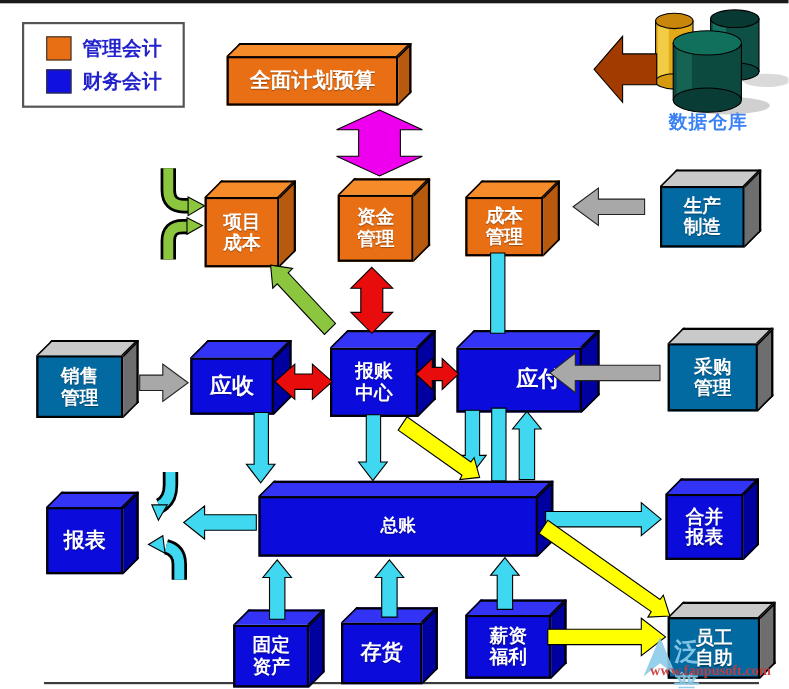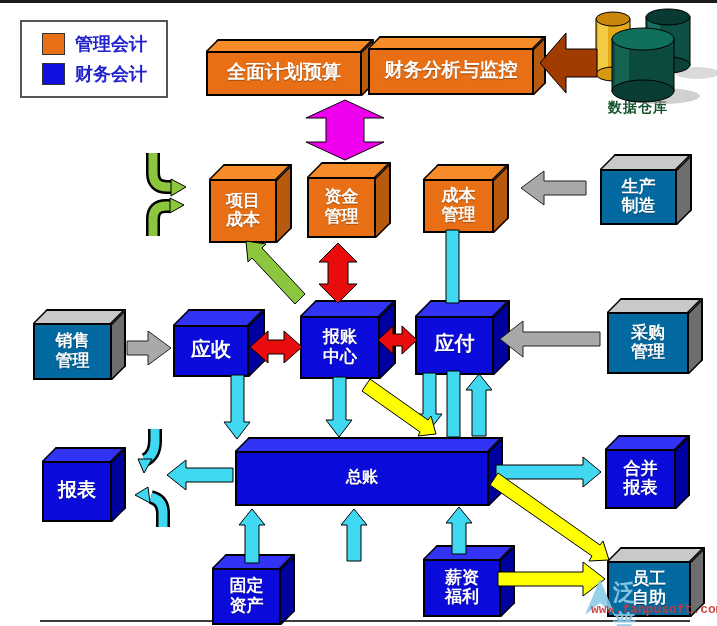--- a/index.html
+++ b/index.html
@@ -1,18 +1,18 @@
 <!DOCTYPE html>
 <html><head>
 <meta charset="utf-8">
 <style>
   html,body{margin:0;padding:0;background:#fff;}
   #canvas{position:relative;width:717px;height:626px;background:#ffffff;overflow:hidden;
           border-top:3px solid #1a1a1a;box-sizing:border-box;
-          font-family:Liberation Mono, monospace;}
+          font-family:Liberation Serif, serif;}
   
   .cube{position:absolute;z-index:2;display:flex;flex-direction:column;align-items:center;justify-content:center;
         border:2px solid #000;color:#fff;font-weight:700;text-align:center;line-height:1.12;
         text-shadow:0 1px 1px rgba(0,0,0,.35);}
   .cube::before{content:"";position:absolute;left:-2px;top:calc(0px - var(--d) - 2px);
         width:calc(100% + 4px);height:var(--d);background:var(--topc);
         border:2px solid #000;border-bottom:none;box-sizing:border-box;
         transform:skewX(-45deg);transform-origin:0 100%;}
   .cube::after{content:"";position:absolute;top:-2px;right:calc(0px - var(--d) - 2px);
         width:var(--d);height:calc(100% + 4px);background:var(--sidec);
@@ -22,21 +22,21 @@
   .c-blue  {background:#0B0BDC;--topc:#3333F5;--sidec:#0000A0;}
   .c-gray  {background:#0369a1;--topc:#C9C9C9;--sidec:#6E6E6E;}
   .cube span{display:block;}
   
   .legend{position:absolute;left:20px;top:17px;width:148px;height:78px;background:#fff;
           border:2px solid #555;z-index:2;display:flex;flex-direction:column;justify-content:center;gap:6px;padding-left:20px;box-sizing:border-box;}
   .legend-row{display:flex;align-items:center;gap:10px;}
   .swatch{width:21px;height:20px;border:1px solid #333;}
   .legend-label{color:#2222CC;font-weight:700;font-size:18px;}
   
-  .plain-label{position:absolute;z-index:2;color:#14532d;font-weight:700;font-size:14px;letter-spacing:1px;}
+  .plain-label{position:absolute;z-index:2;color:#3b82f6;font-weight:700;font-size:17px;letter-spacing:1px;}
   #arrows{position:absolute;left:0;top:0;z-index:3;pointer-events:none;}
   .watermark{position:absolute;z-index:5;pointer-events:none;}
   .wm-name{position:absolute;left:613px;top:574px;font-size:23px;font-weight:700;color:#8CCBE8;letter-spacing:2px;opacity:.92;}
   .wm-url{position:absolute;left:591px;top:599px;font-size:13px;font-weight:700;color:#C93A3A;opacity:.92;}
   .bottom-rule{position:absolute;left:40px;top:617px;width:650px;height:2px;background:#3c3c3c;z-index:1;}
   .fs17{font-size:17px;} .fs19{font-size:19px;} .fs20{font-size:20px;} .fs21{font-size:16px;}
 </style>
 </head>
 <body>
 
@@ -49,27 +49,24 @@
     </div>
     <div class="legend-row">
       <div class="swatch" style="background:#1010E0"></div>
       <div class="legend-label">财务会计</div>
     </div>
   </div>
 
   <div class="cube c-orange fs19" style="--d:12px;left:206px;top:48px;width:152px;height:41px;">
     <span>全面计划预算</span>
   </div>
-  <div class="cube c-orange fs19" style="--d:12px;left:368px;top:45px;width:162px;height:43px;">
-    <span>财务分析与监控</span>
-  </div>
 
   <div class="plain-label" style="left:608px;top:96px;">数据仓库</div>
 
-  <div class="cube c-orange fs17" style="--d:15px;left:186px;top:176px;width:64px;height:60px;margin-left:23px;">
+  <div class="cube c-orange fs17" style="--d:15px;left:186px;top:176px;width:64px;height:60px;">
     <span>项目</span>
     <span>成本</span>
   </div>
   <div class="cube c-orange fs17" style="--d:15px;left:307px;top:174px;width:65px;height:57px;">
     <span>资金</span>
     <span>管理</span>
   </div>
   <div class="cube c-orange fs17" style="--d:15px;left:423px;top:176px;width:67px;height:50px;">
     <span>成本</span>
     <span>管理</span>
@@ -83,21 +80,21 @@
     <span>销售</span>
     <span>管理</span>
   </div>
   <div class="cube c-blue fs17" style="--d:16px;left:300px;top:313px;width:76px;height:59px;">
     <span>报账</span>
     <span>中心</span>
   </div>
   <div class="cube c-blue fs20" style="--d:16px;left:173px;top:322px;width:72px;height:48px;">
     <span>应收</span>
   </div>
-  <div class="cube c-blue fs20" style="--d:16px;left:415px;top:313px;width:75px;height:55px;">
+  <div class="cube c-blue fs20" style="--d:16px;left:415px;top:313px;width:75px;height:55px;padding-left:35px;">
     <span>应付</span>
   </div>
   <div class="cube c-gray fs17" style="--d:14px;left:607px;top:309px;width:78px;height:58px;">
     <span>采购</span>
     <span>管理</span>
   </div>
 
   <div class="cube c-blue fs19" style="--d:14px;left:42px;top:458px;width:66px;height:57px;">
     <span>报表</span>
   </div>
@@ -105,20 +102,23 @@
     <span>总账</span>
   </div>
   <div class="cube c-blue fs17" style="--d:14px;left:605px;top:446px;width:67px;height:56px;">
     <span>合并</span>
     <span>报表</span>
   </div>
 
   <div class="cube c-blue fs17" style="--d:14px;left:212px;top:565px;width:65px;height:53px;">
     <span>固定</span>
     <span>资产</span>
+  </div>
+  <div class="cube c-blue fs19" style="--d:14px;left:310px;top:563px;width:70px;height:52px;">
+    <span>存货</span>
   </div>
   <div class="cube c-gray fs17" style="--d:14px;left:607px;top:558px;width:80px;height:52px;">
     <span>员工</span>
     <span>自助</span>
   </div>
   <div class="cube c-blue fs17" style="--d:14px;left:423px;top:556px;width:74px;height:54px;">
     <span>薪资</span>
     <span>福利</span>
   </div>
 

